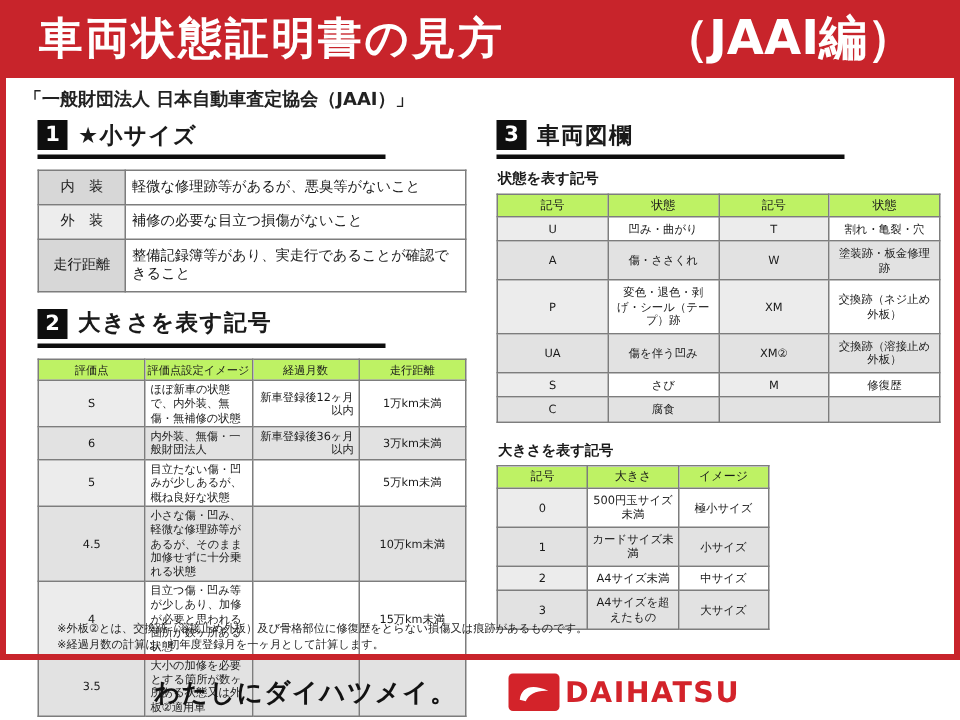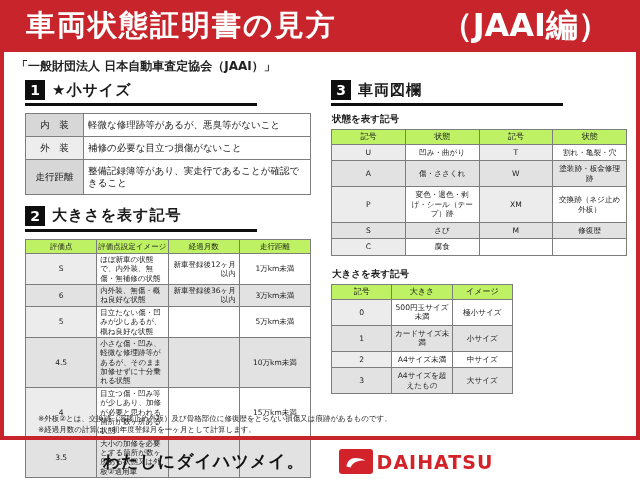--- a/index.html
+++ b/index.html
@@ -140,21 +140,21 @@
       </thead>
       <tbody>
         <tr>
           <td class="sym">S</td>
           <td>ほぼ新車の状態で、内外装、無傷・無補修の状態</td>
           <td>新車登録後12ヶ月以内</td>
           <td>1万km未満</td>
         </tr>
         <tr>
           <td class="sym">6</td>
-          <td>内外装、無傷・概ね良好な状態</td>
+          <td>内外装、無傷・一般財団法人</td>
           <td>新車登録後36ヶ月以内</td>
           <td>3万km未満</td>
         </tr>
         <tr>
           <td class="sym">5</td>
           <td>目立たない傷・凹みが少しあるが、概ね良好な状態</td>
           <td></td>
           <td>5万km未満</td>
         </tr>
         <tr>
@@ -209,20 +209,26 @@
           <td class="sym">A</td>
           <td>傷・ささくれ</td>
           <td class="sym">W</td>
           <td>塗装跡・板金修理跡</td>
         </tr>
         <tr>
           <td class="sym">P</td>
           <td>変色・退色・剥げ・シール（テープ）跡</td>
           <td class="sym">XM</td>
           <td>交換跡（ネジ止め外板）</td>
+        </tr>
+        <tr>
+          <td class="sym">UA</td>
+          <td>傷を伴う凹み</td>
+          <td class="sym">XM②</td>
+          <td>交換跡（溶接止め外板）</td>
         </tr>
         <tr>
           <td class="sym">S</td>
           <td>さび</td>
           <td class="sym">M</td>
           <td>修復歴</td>
         </tr>
         <tr>
           <td class="sym">C</td>
           <td>腐食</td>

